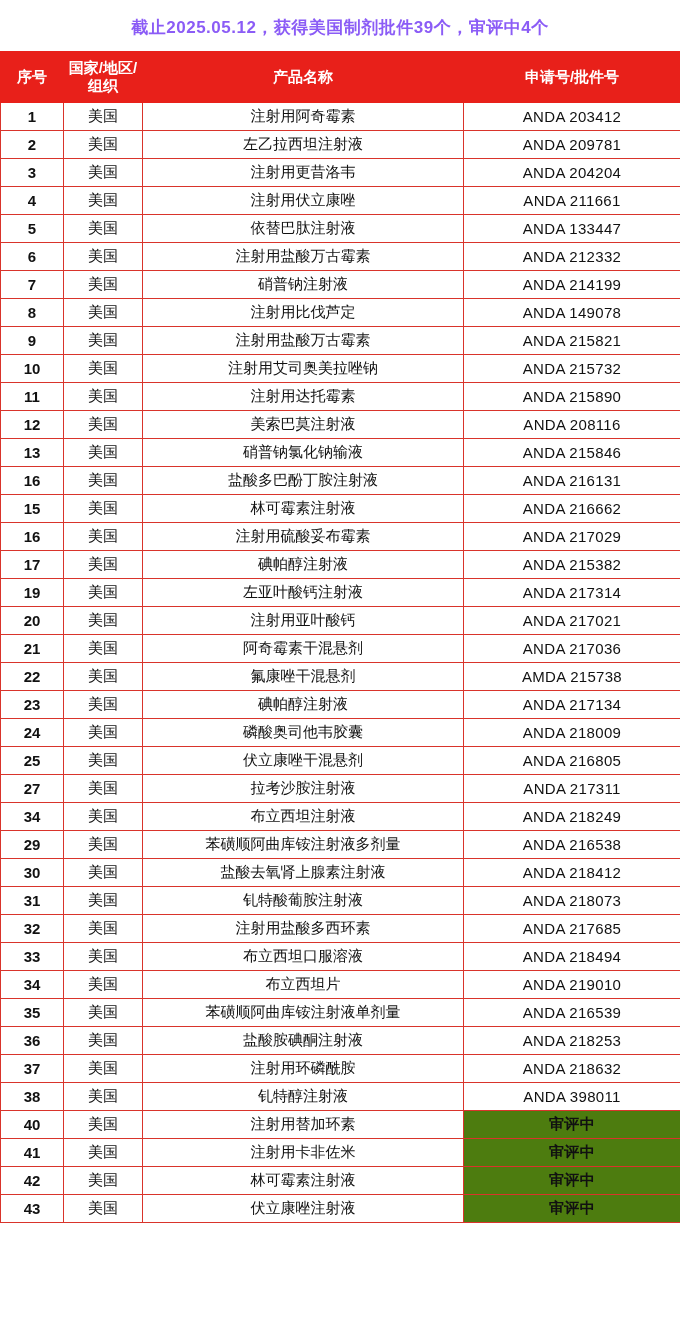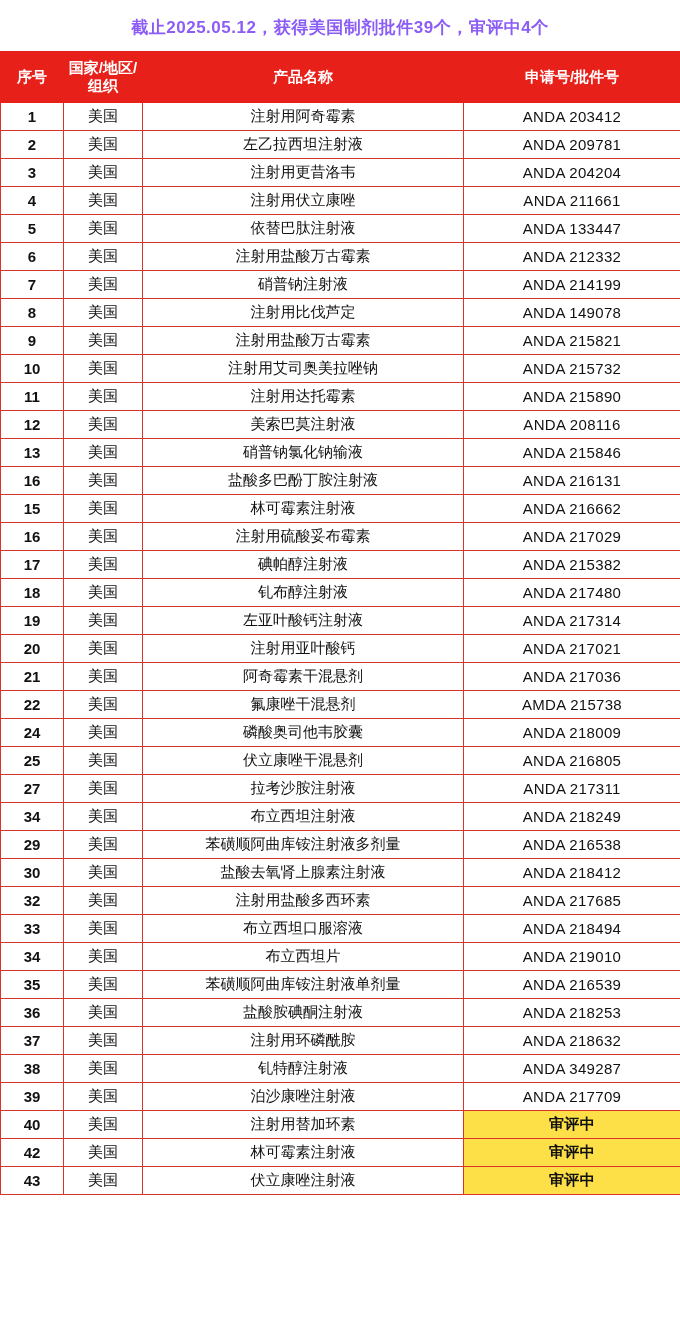--- a/index.html
+++ b/index.html
@@ -59,21 +59,21 @@
     font-size: 15px;
   }
   th.col-idx { width: 58px; }
   td.col-country, th.col-country { width: 74px; }
   td.col-country { font-size: 14px; }
   td.col-product, th.col-product { width: 316px; }
   td.col-product { font-size: 15px; }
   td.col-appno, th.col-appno { width: 212px; }
   td.col-appno { font-size: 14px; letter-spacing: 0.3px; }
   tr.pending td.col-appno {
-    background: #fde047;
+    background: #4d7c0f;
     font-weight: bold;
   }
   tr.pending td.col-idx,
   tr.pending td.col-country,
   tr.pending td.col-product {
     background: #ffffff;
   }
 </style>
 </head>
 <body>
@@ -188,26 +188,20 @@
           <td class="col-product">注射用硫酸妥布霉素</td>
           <td class="col-appno">ANDA 217029</td>
         </tr>
         <tr>
           <td class="col-idx">17</td>
           <td class="col-country">美国</td>
           <td class="col-product">碘帕醇注射液</td>
           <td class="col-appno">ANDA 215382</td>
         </tr>
         <tr>
-          <td class="col-idx">18</td>
-          <td class="col-country">美国</td>
-          <td class="col-product">钆布醇注射液</td>
-          <td class="col-appno">ANDA 217480</td>
-        </tr>
-        <tr>
           <td class="col-idx">19</td>
           <td class="col-country">美国</td>
           <td class="col-product">左亚叶酸钙注射液</td>
           <td class="col-appno">ANDA 217314</td>
         </tr>
         <tr>
           <td class="col-idx">20</td>
           <td class="col-country">美国</td>
           <td class="col-product">注射用亚叶酸钙</td>
           <td class="col-appno">ANDA 217021</td>
@@ -218,20 +212,26 @@
           <td class="col-product">阿奇霉素干混悬剂</td>
           <td class="col-appno">ANDA 217036</td>
         </tr>
         <tr>
           <td class="col-idx">22</td>
           <td class="col-country">美国</td>
           <td class="col-product">氟康唑干混悬剂</td>
           <td class="col-appno">AMDA 215738</td>
         </tr>
         <tr>
+          <td class="col-idx">23</td>
+          <td class="col-country">美国</td>
+          <td class="col-product">碘帕醇注射液</td>
+          <td class="col-appno">ANDA 217134</td>
+        </tr>
+        <tr>
           <td class="col-idx">24</td>
           <td class="col-country">美国</td>
           <td class="col-product">磷酸奥司他韦胶囊</td>
           <td class="col-appno">ANDA 218009</td>
         </tr>
         <tr>
           <td class="col-idx">25</td>
           <td class="col-country">美国</td>
           <td class="col-product">伏立康唑干混悬剂</td>
           <td class="col-appno">ANDA 216805</td>
@@ -254,20 +254,26 @@
           <td class="col-product">苯磺顺阿曲库铵注射液多剂量</td>
           <td class="col-appno">ANDA 216538</td>
         </tr>
         <tr>
           <td class="col-idx">30</td>
           <td class="col-country">美国</td>
           <td class="col-product">盐酸去氧肾上腺素注射液</td>
           <td class="col-appno">ANDA 218412</td>
         </tr>
         <tr>
+          <td class="col-idx">31</td>
+          <td class="col-country">美国</td>
+          <td class="col-product">钆特酸葡胺注射液</td>
+          <td class="col-appno">ANDA 218073</td>
+        </tr>
+        <tr>
           <td class="col-idx">32</td>
           <td class="col-country">美国</td>
           <td class="col-product">注射用盐酸多西环素</td>
           <td class="col-appno">ANDA 217685</td>
         </tr>
         <tr>
           <td class="col-idx">33</td>
           <td class="col-country">美国</td>
           <td class="col-product">布立西坦口服溶液</td>
           <td class="col-appno">ANDA 218494</td>
@@ -293,35 +299,35 @@
         <tr>
           <td class="col-idx">37</td>
           <td class="col-country">美国</td>
           <td class="col-product">注射用环磷酰胺</td>
           <td class="col-appno">ANDA 218632</td>
         </tr>
         <tr>
           <td class="col-idx">38</td>
           <td class="col-country">美国</td>
           <td class="col-product">钆特醇注射液</td>
-          <td class="col-appno">ANDA 349287</td>
-        </tr>
-        <tr>
-          <td class="col-idx">39</td>
-          <td class="col-country">美国</td>
-          <td class="col-product">泊沙康唑注射液</td>
-          <td class="col-appno">ANDA 217709</td>
+          <td class="col-appno">ANDA 398011</td>
         </tr>
         <tr class="pending">
           <td class="col-idx">40</td>
           <td class="col-country">美国</td>
           <td class="col-product">注射用替加环素</td>
           <td class="col-appno">审评中</td>
         </tr>
         <tr class="pending">
+          <td class="col-idx">41</td>
+          <td class="col-country">美国</td>
+          <td class="col-product">注射用卡非佐米</td>
+          <td class="col-appno">审评中</td>
+        </tr>
+        <tr class="pending">
           <td class="col-idx">42</td>
           <td class="col-country">美国</td>
           <td class="col-product">林可霉素注射液</td>
           <td class="col-appno">审评中</td>
         </tr>
         <tr class="pending">
           <td class="col-idx">43</td>
           <td class="col-country">美国</td>
           <td class="col-product">伏立康唑注射液</td>
           <td class="col-appno">审评中</td>

